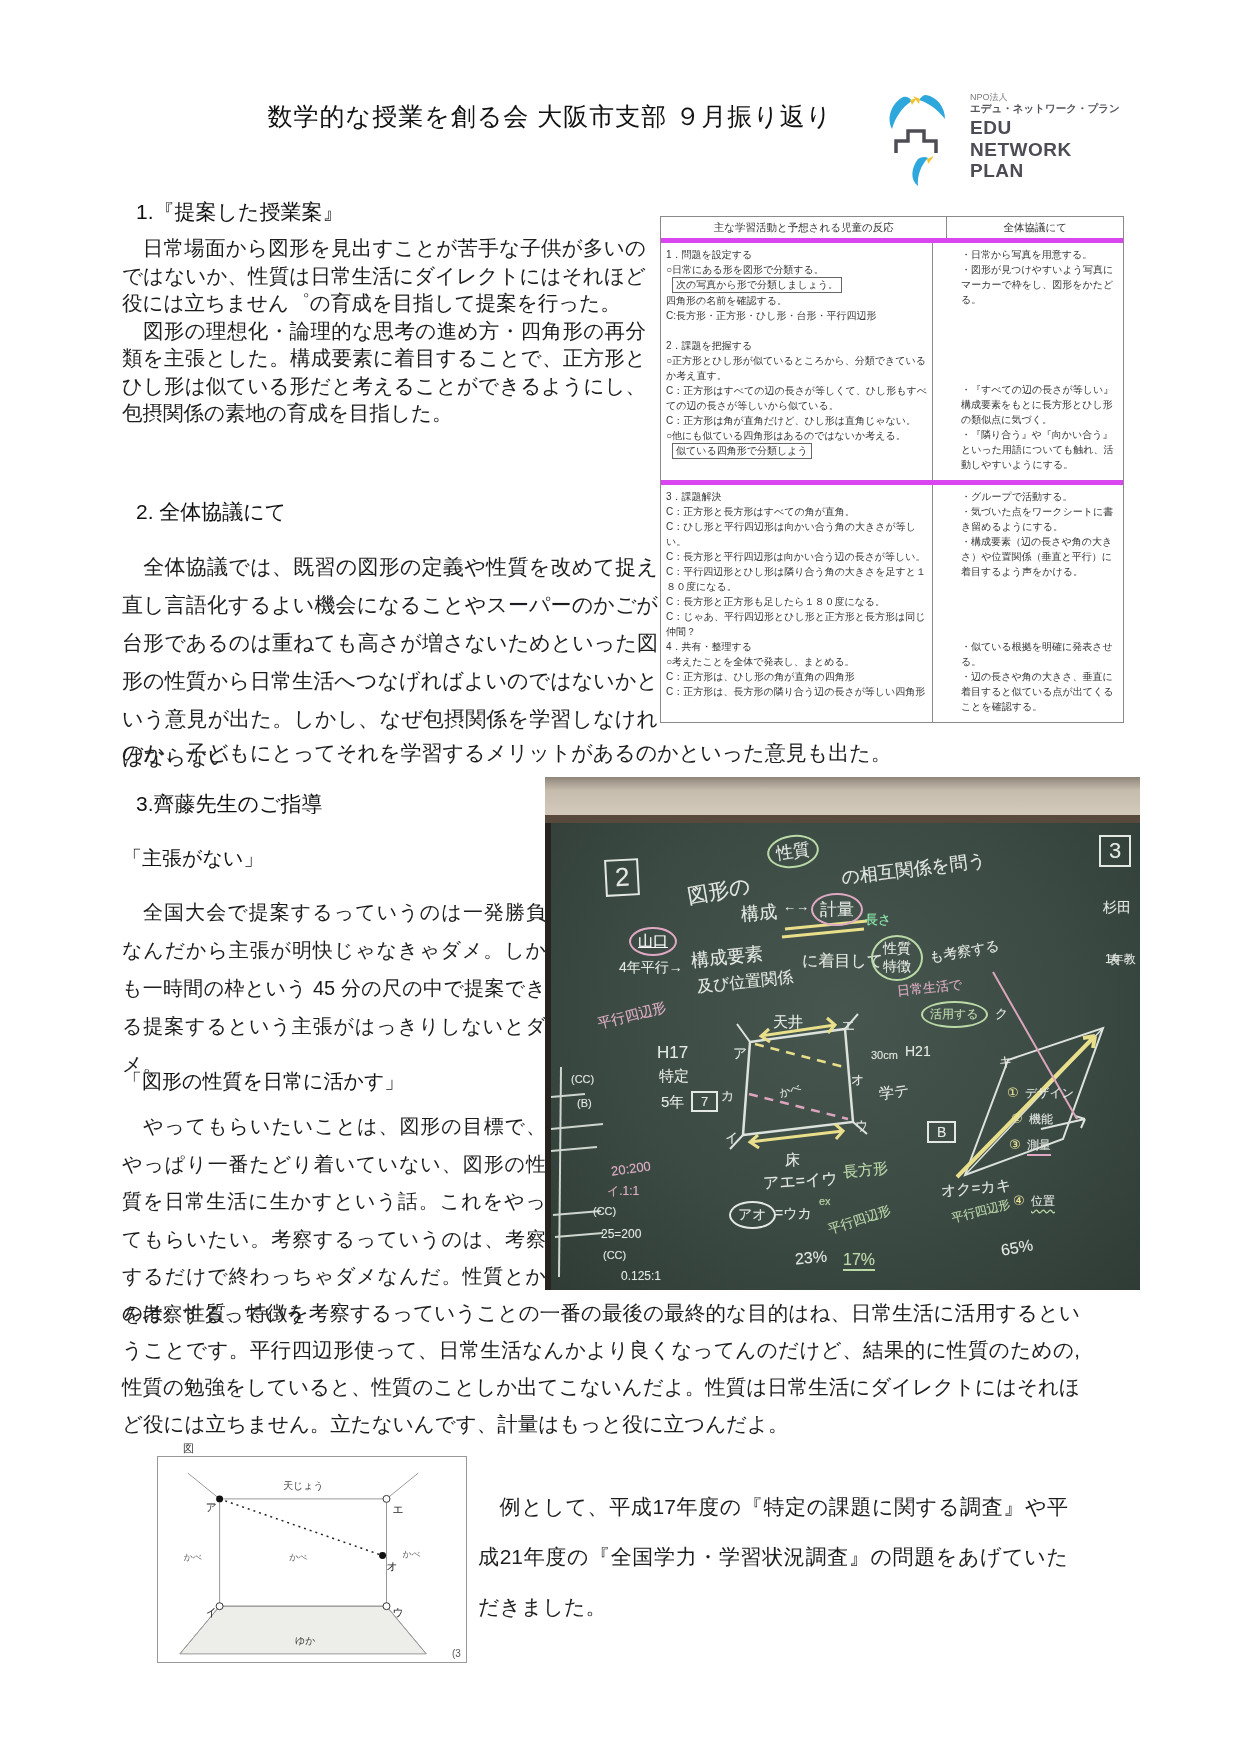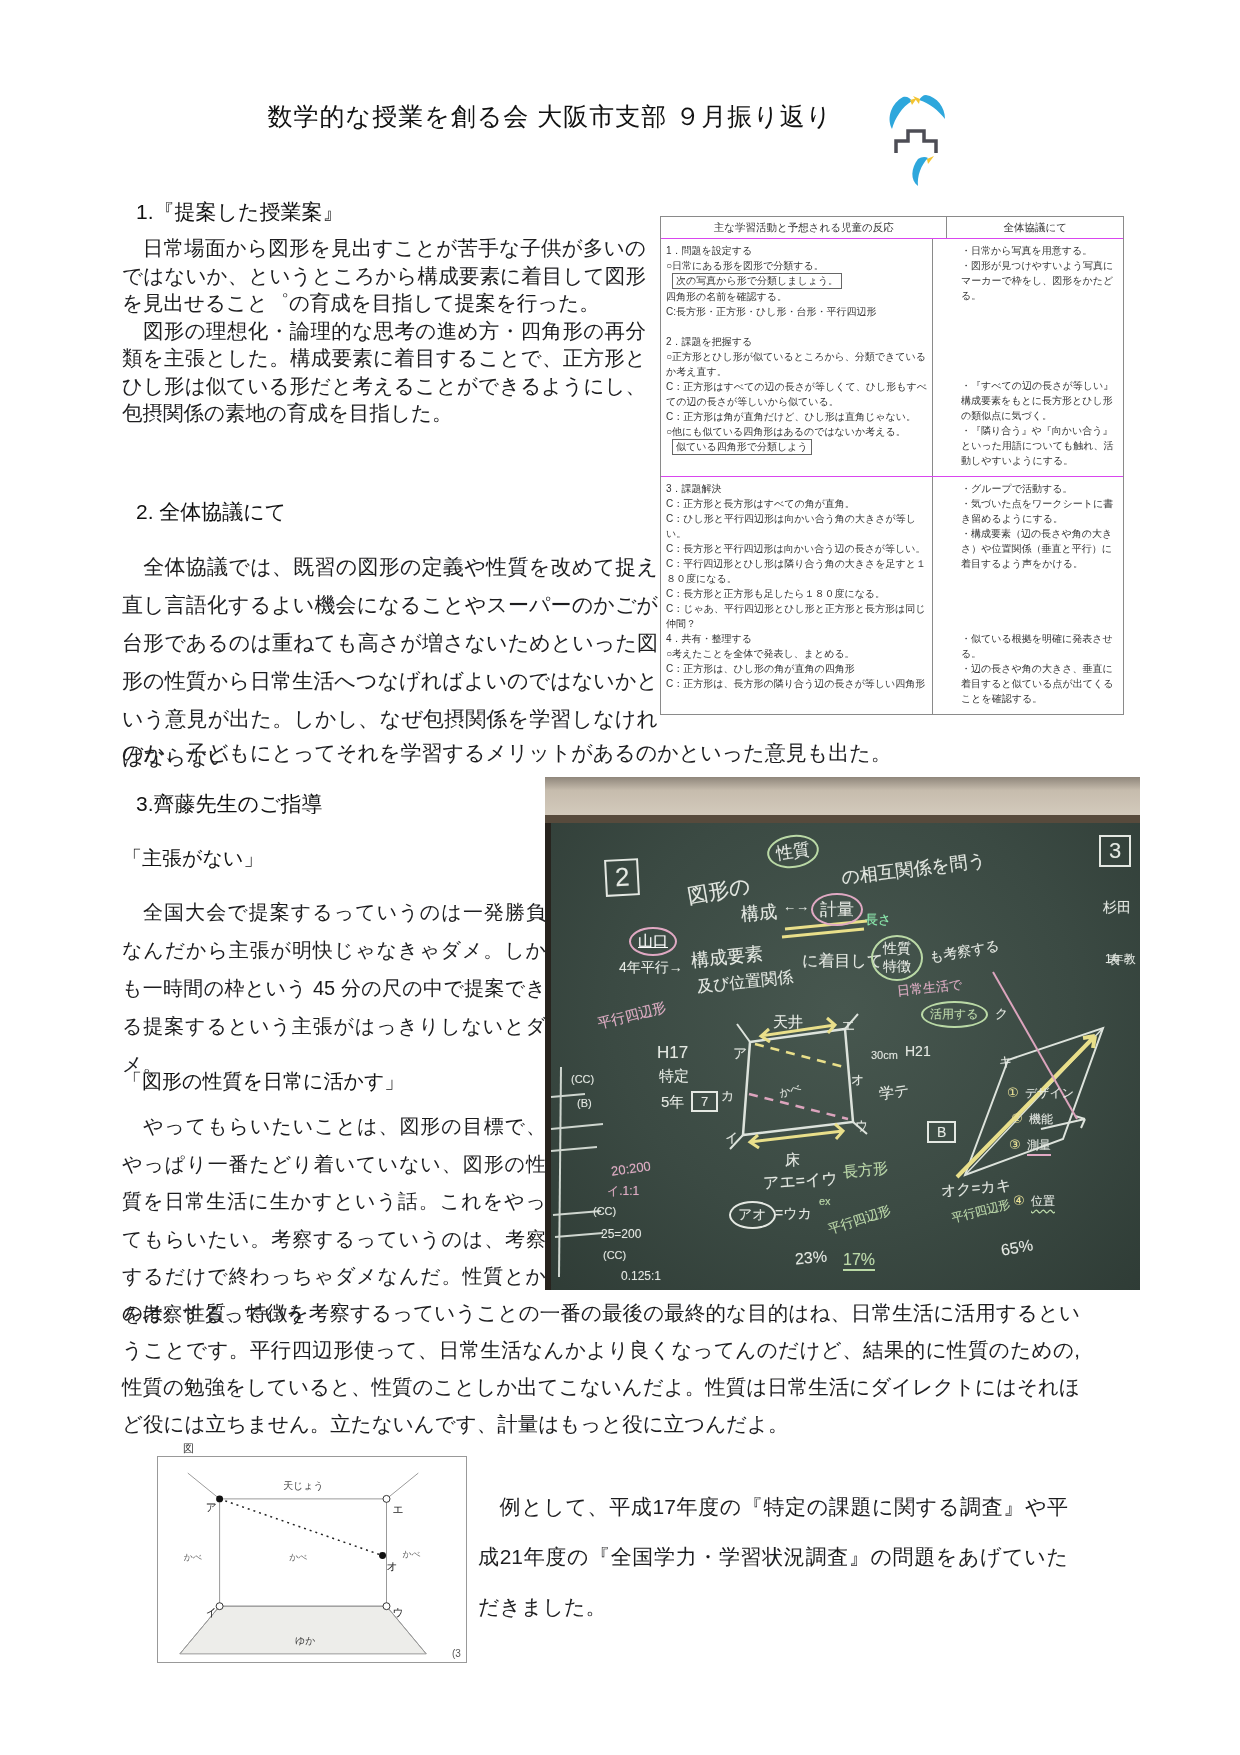--- a/index.html
+++ b/index.html
@@ -22,21 +22,21 @@
   .sub{font-size:20px;color:#111;}
   .p1{left:122px;top:893px;width:424px;font-size:20px;line-height:38px;}
   .p2{left:122px;top:1108px;width:424px;font-size:20px;line-height:37.5px;}
   .p3{left:122px;top:1294px;width:958px;font-size:20.5px;line-height:37px;}
   .p4{left:478px;top:1482px;width:590px;font-size:21px;line-height:50px;}
   .jp p{margin:0;}
   
   .ltable{left:660px;top:216px;width:462px;border:1px solid #8a8a8a;background:#fff;
           font-size:10px;line-height:15px;color:#333;}
   .tr{display:flex;}
-  .trow{border-top:1px solid #d946ef;gap:23px;}
+  .trow{border-top:5px solid #d946ef;gap:23px;}
   .thead .c1,.thead .c2{text-align:center;padding:3px 2px;font-size:10.5px;}
   .c1{width:62%;border-right:1px solid #8a8a8a;box-sizing:border-box;}
   .c2{width:38%;box-sizing:border-box;}
   .td{padding:4px 5px 8px 5px;}
   .tline{min-height:15px;}
   .tline.blank{height:15px;}
   .tboxed{border:1px solid #666;padding:0 3px;margin-left:6px;display:inline-block;line-height:14px;}
   
   .board{left:545px;top:777px;width:595px;height:513px;overflow:hidden;background:#3b4a43;}
   .bwall{position:absolute;left:0;top:0;width:100%;height:38px;
@@ -63,25 +63,32 @@
   <div class="abs logo">
     <svg width="100" height="104" viewBox="0 0 100 100">
       <path fill="#2ea7dc" d="M37,10 C26,16 20,30 26,42 C29,31 36,20 46,14 C44,11 41,9 37,10 Z"></path>
       <path fill="#f3c431" d="M44,13 L51,11 L46,18 Z"></path>
       <path fill="#2ea7dc" d="M60,8 C71,10 79,20 79,32 C72,23 63,16 53,13 C55,10 57,8 60,8 Z"></path>
       <path fill="#f3c431" d="M54,12 L47,9 L53,17 Z"></path>
       <path fill="#2ea7dc" d="M52,72 C45,81 44,93 52,99 C51,89 55,78 62,71 C59,69 55,70 52,72 Z"></path>
       <path fill="#f3c431" d="M61,72 L68,69 L62,77 Z"></path>
       <path fill="none" stroke="#4d4d55" stroke-width="3.5" d="M30,66 L30,54 L42,54 L42,44 L58,44 L58,54 L70,54 L70,66"></path>
     </svg>
+    <div class="logo-text">
+      <div class="logo-npo">NPO法人</div>
+      <div class="logo-org">エデュ・ネットワーク・プラン</div>
+      <div class="logo-en">EDU</div>
+      <div class="logo-en">NETWORK</div>
+      <div class="logo-en">PLAN</div>
+    </div>
   </div>
 
   <div class="abs h-sec" style="left:136px;top:198px">1.『提案した授業案』</div>
   <div class="abs jp s1b">
-    <p>　日常場面から図形を見出すことが苦手な子供が多いのではないか、というところから構成要素に着目して図形を見出せること゜の育成を目指して提案を行った。</p>
+    <p>　日常場面から図形を見出すことが苦手な子供が多いのではないか、性質は日常生活にダイレクトにはそれほど役には立ちません゜の育成を目指して提案を行った。</p>
     <p>　図形の理想化・論理的な思考の進め方・四角形の再分類を主張とした。構成要素に着目することで、正方形とひし形は似ている形だと考えることができるようにし、包摂関係の素地の育成を目指した。</p>
   </div>
 
   <div class="abs ltable" id="lesson-table">
       <div class="tr thead">
         <div class="c1">主な学習活動と予想される児童の反応</div>
         <div class="c2">全体協議にて</div>
       </div>
       <div class="tr trow">
         <div class="c1 td">

